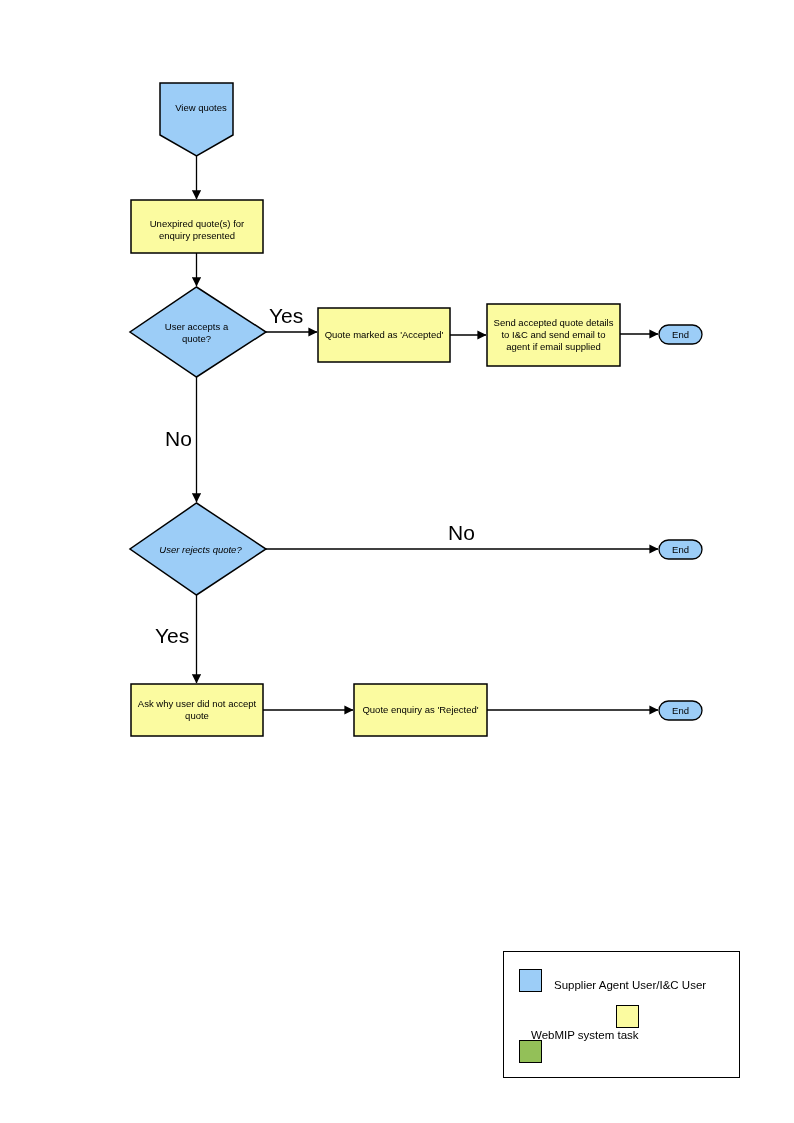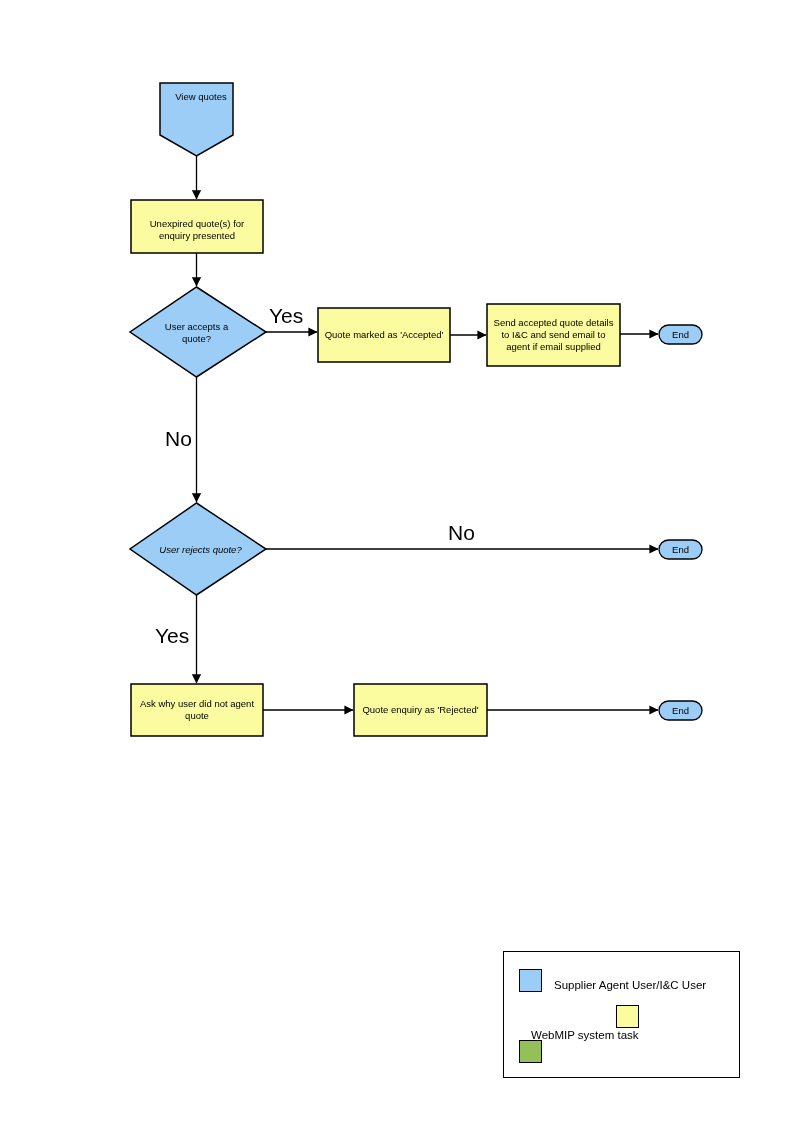--- a/index.html
+++ b/index.html
@@ -122,37 +122,37 @@
 
   <rect x="659" y="540" width="43" height="19" rx="9.5" ry="9.5" fill="#9CCDF7" stroke="#000000" stroke-width="1.3"></rect>
 
   <rect x="131" y="684" width="132" height="52" fill="#FBFBA0" stroke="#000000" stroke-width="1.5"></rect>
 
   <rect x="354" y="684" width="133" height="52" fill="#FBFBA0" stroke="#000000" stroke-width="1.5"></rect>
 
   <rect x="659" y="701" width="43" height="19" rx="9.5" ry="9.5" fill="#9CCDF7" stroke="#000000" stroke-width="1.3"></rect>
 </svg>
 
-<div class="node-label" style="left:160px; top:80px; width:82px; height:34px;">View quotes</div>
+<div class="node-label" style="left:160px; top:91px; width:82px; height:34px;">View quotes</div>
 
 <div class="node-label" style="left:135px; top:200px; width:124px; height:59px;">Unexpired quote(s) for enquiry presented</div>
 
 <div class="node-label" style="left:150px; top:310px; width:93px; height:45px;">User accepts a quote?</div>
 
 <div class="node-label" style="left:322px; top:308px; width:124px; height:54px;">Quote  marked as 'Accepted'</div>
 
 <div class="node-label" style="left:490px; top:304px; width:127px; height:62px;">Send accepted quote details to I&amp;C and send email to agent if email supplied</div>
 
 <div class="node-label end-label" style="left:659px; top:325px; width:43px; height:19px;">End</div>
 
 <div class="node-label" style="left:156px; top:527px; width:89px; height:45px;font-style:italic;">User rejects quote?</div>
 
 <div class="node-label end-label" style="left:659px; top:540px; width:43px; height:19px;">End</div>
 
-<div class="node-label" style="left:135px; top:684px; width:124px; height:52px;">Ask why user did not agent quote</div>
+<div class="node-label" style="left:135px; top:684px; width:124px; height:52px;">Ask why user did not accept quote</div>
 
 <div class="node-label" style="left:358px; top:684px; width:125px; height:52px;">Quote  enquiry as 'Rejected'</div>
 
 <div class="node-label end-label" style="left:659px; top:701px; width:43px; height:19px;">End</div>
 
 <div class="edge-label" style="left:269px; top:304px;">Yes</div>
 
 <div class="edge-label" style="left:165px; top:427px;">No</div>
 
 <div class="edge-label" style="left:448px; top:521px;">No</div>

